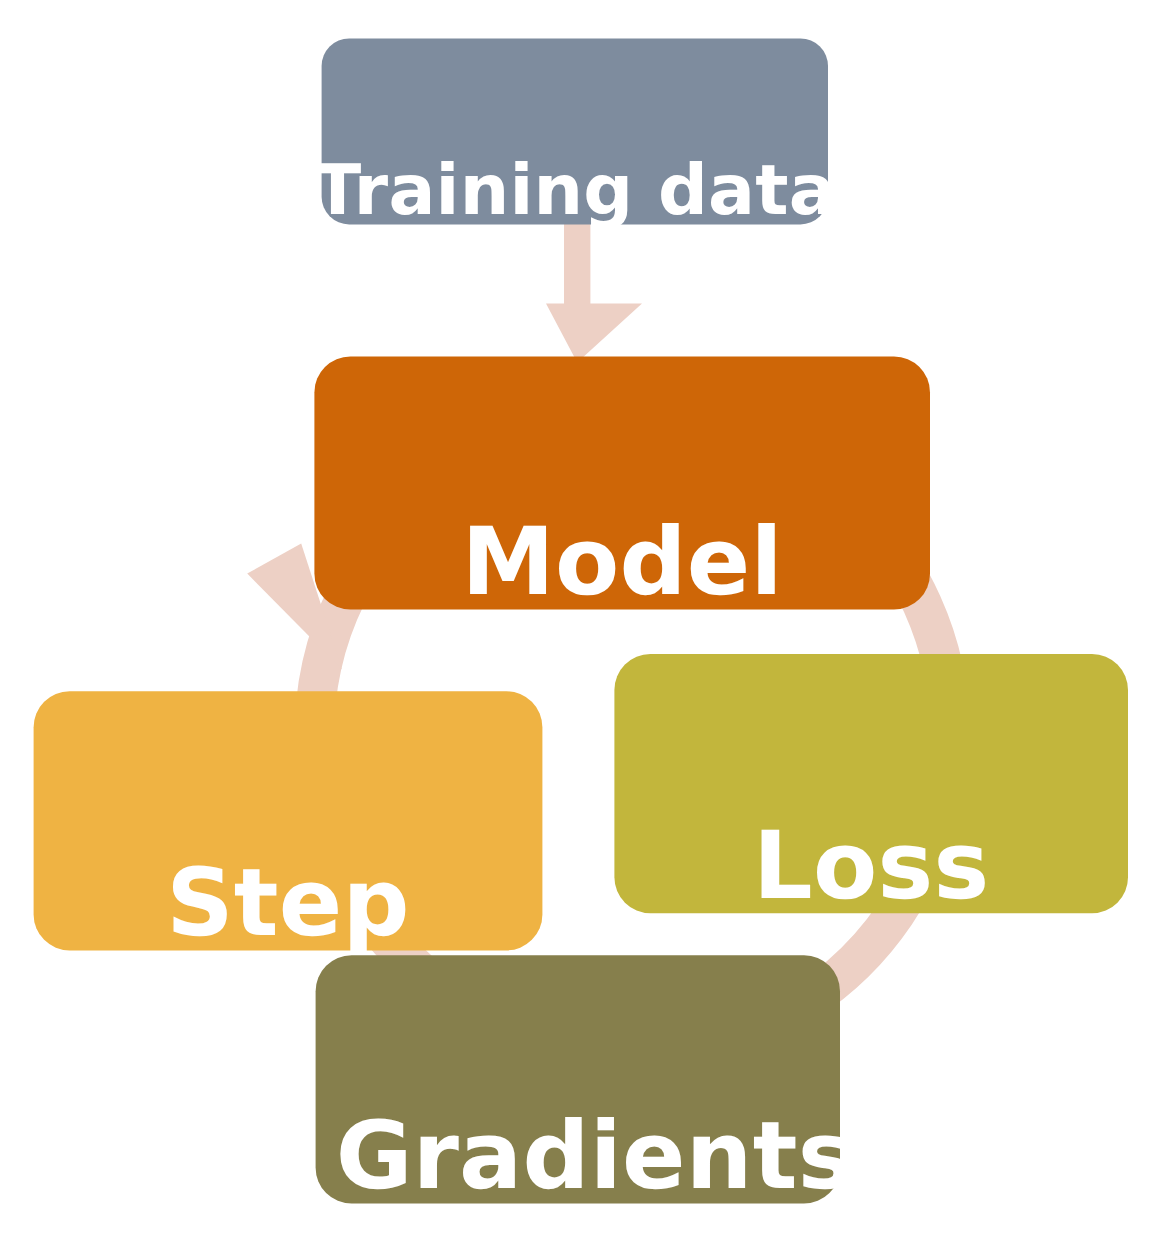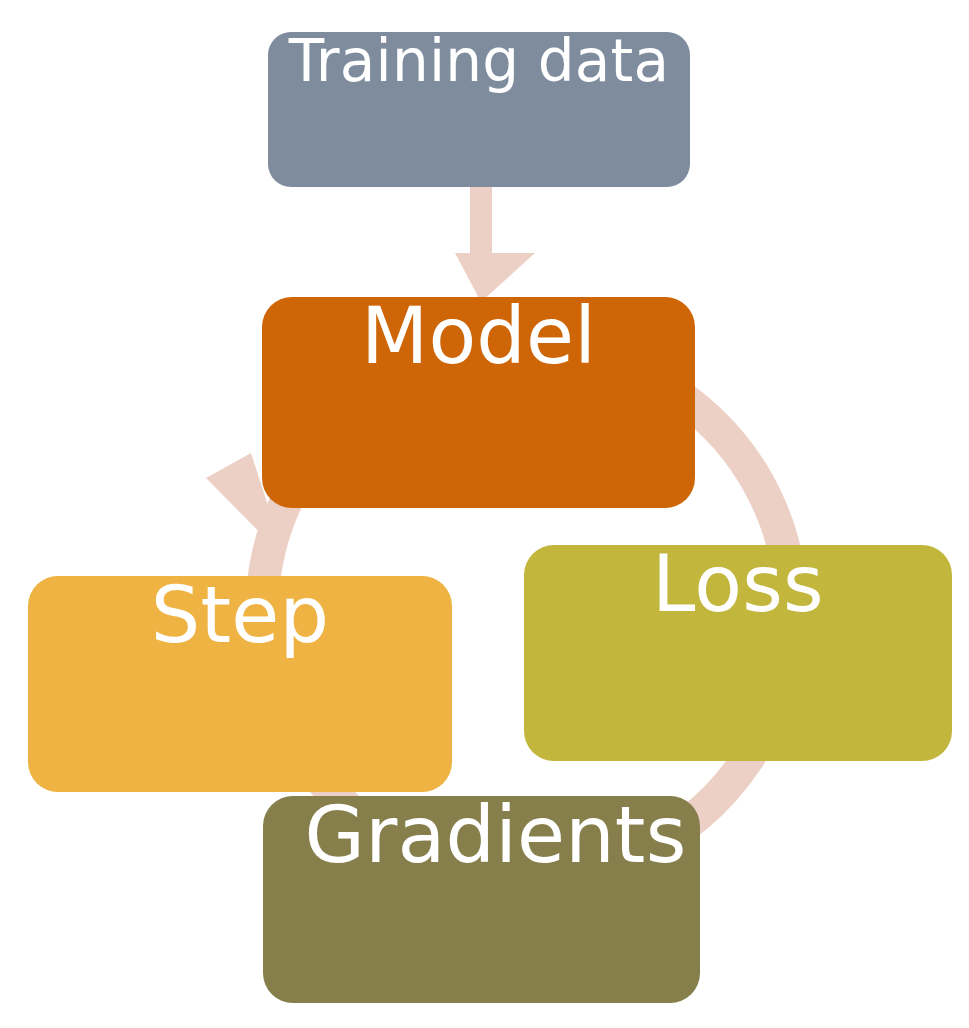--- a/index.html
+++ b/index.html
@@ -32,25 +32,25 @@
     left: 0;
     top: 0;
     width: 969px;
     height: 1028px;
     z-index: 1;
   }
   .node {
     position: absolute;
     z-index: 2;
     display: flex;
-    align-items: flex-start;
+    align-items: flex-end;
     justify-content: center;
     box-sizing: border-box;
     color: #ffffff;
-    font-weight: 400;
+    font-weight: 700;
     letter-spacing: 0.2px;
     line-height: 1;
     white-space: nowrap;
     user-select: none;
   }
   .node-label {
     display: block;
   }
 
   
@@ -59,38 +59,38 @@
     top: 32px;
     width: 422px;
     height: 155px;
     background: #7E8C9E;
     border-radius: 23px;
     font-size: 58px;
   }
   #node-model {
     left: 262px;
     top: 297px;
-    width: 433px;
+    width: 513px;
     height: 211px;
     background: #CE6607;
     border-radius: 30px;
     font-size: 78px;
   }
   #node-step {
     left: 28px;
     top: 545px;
     width: 424px;
     height: 216px;
     background: #EFB343;
     border-radius: 30px;
     font-size: 78px;
     margin-top: 31px;
   }
   #node-loss {
-    left: 524px;
+    left: 512px;
     top: 545px;
     width: 428px;
     height: 216px;
     background: #C2B63C;
     border-radius: 30px;
     font-size: 78px;
   }
   #node-gradients {
     left: 263px;
     top: 796px;

